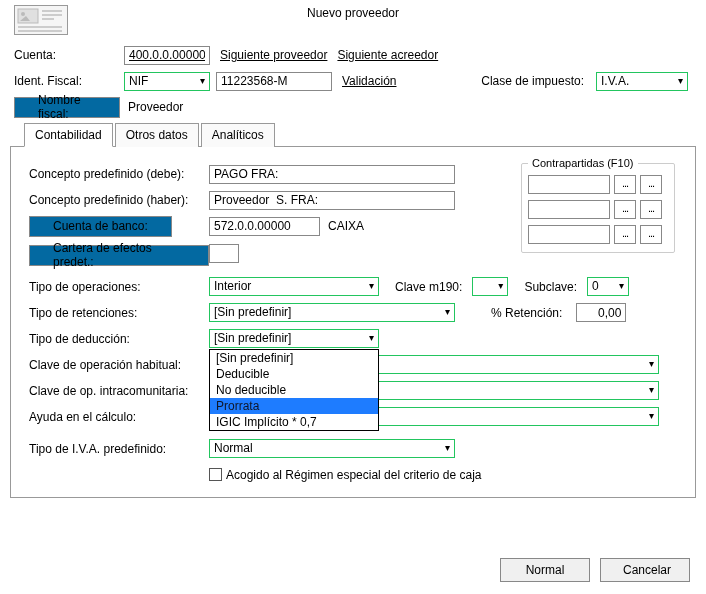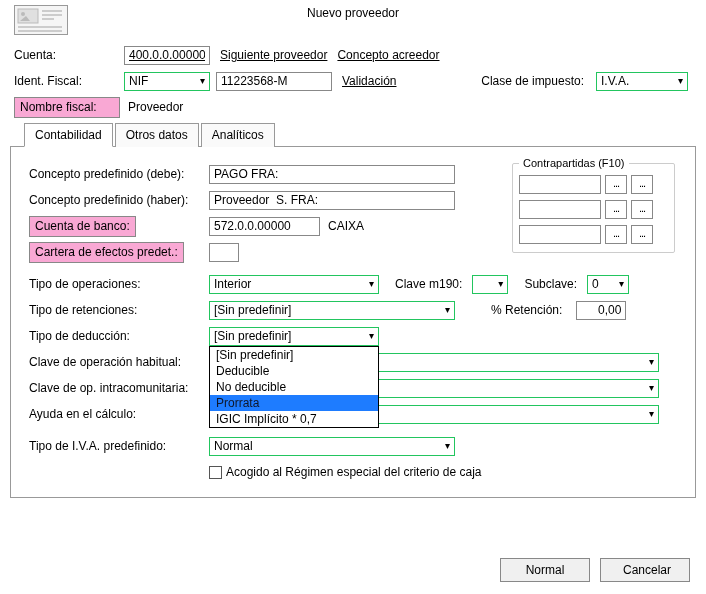--- a/index.html
+++ b/index.html
@@ -8,32 +8,32 @@
   .window-title { text-align: center; padding: 6px 0; font-size: 12px; }
   .header-icon { position: absolute; left: 14px; top: 5px; width: 54px; height: 30px; border: 1px solid #999; background: #f5f5f5; display: flex; align-items: center; justify-content: center; }
   .header-icon svg { width: 50px; height: 26px; }
   
   .row { display: flex; align-items: center; margin: 4px 0; min-height: 22px; }
   .lbl { padding-right: 6px; }
   .txt { border: 1px solid #888; height: 19px; padding: 1px 4px; background: #fff; }
   .sel { border: 1px solid #22c55e; height: 19px; padding: 1px 4px; background: #fff; position: relative; padding-right: 18px; }
   .sel::after { content: "▾"; position: absolute; right: 4px; top: 2px; font-size: 10px; color: #000; }
   .link { text-decoration: underline; cursor: pointer; }
-  .btn-label { border: 1px solid #888; padding: 2px 5px; height: 21px; display: inline-flex; align-items: center; background: #f9a8d4; }
+  .btn-label { border: 1px solid #888; padding: 2px 23px; height: 21px; display: inline-flex; align-items: center; background: #0369a1; }
 
   .header-rows { margin-left: 14px; margin-top: 18px; }
   
   .tabs { display: flex; margin-top: 0; margin-left: 24px; position: relative; z-index: 2; }
   .tab { border: 1px solid #999; border-bottom: none; padding: 4px 10px; background: #fff; margin-right: 2px; position: relative; top: 1px; }
   .tab.active { border-bottom: 1px solid #fff; }
   .tab.inactive { background: #fafafa; }
   
   .panel { border: 1px solid #999; margin: 0 10px; padding: 12px 18px; height: 352px; position: relative; }
   
-  .contrap-group { position: absolute; right: 18px; top: 10px; border: 1px solid #ccc; border-radius: 2px; padding: 0 21px 8px 6px; }
+  .contrap-group { position: absolute; right: 18px; top: 10px; border: 1px solid #ccc; border-radius: 2px; padding: 0 12px 8px 6px; }
   .contrap-group legend { font-size: 11px; padding: 0 4px; }
   .contrap-row { display: flex; gap: 4px; margin-top: 6px; }
   .contrap-row .txt { width: 82px; }
   .contrap-row .mini { width: 22px; border: 1px solid #888; height: 19px; background: #fff; text-align: center; line-height: 15px; font-size: 11px; letter-spacing: -1px; }
   
   textarea.txt { height: 46px; resize: none; }
   
   .dropdown-open { position: absolute; border: 1px solid #000; background: #fff; z-index: 10; }
   .dd-item { padding: 1px 6px; white-space: nowrap; }
   .dd-item.hover { background: #1e7cff; color: #0f172a; }
@@ -64,21 +64,21 @@
   </svg>
 </div>
 
 <div class="window-title">Nuevo proveedor</div>
 
 <div class="header-rows">
   <div class="row">
     <span class="lbl" style="width:110px">Cuenta:</span>
     <input class="txt" style="width: 86px; text-decoration: underline;" value="400.0.0.00000">
     <span class="link" style="margin-left:10px">Siguiente proveedor</span>
-    <span class="link" style="margin-left:10px">Concepto acreedor</span>
+    <span class="link" style="margin-left:10px">Siguiente acreedor</span>
   </div>
   <div class="row">
     <span class="lbl" style="width:110px">Ident. Fiscal:</span>
     <div class="sel" style="width:86px"><span>NIF</span></div>
     <input class="txt" style="width: 116px; margin-left: 6px;" value="11223568-M">
     <span class="link" style="margin-left:10px">Validación</span>
     <span class="lbl" style="margin-left:auto;margin-right:6px;padding-left:52px">Clase de impuesto:</span>
     <div class="sel" style="width:92px;margin-right:18px"><span>I.V.A.</span></div>
   </div>
   <div class="row">

